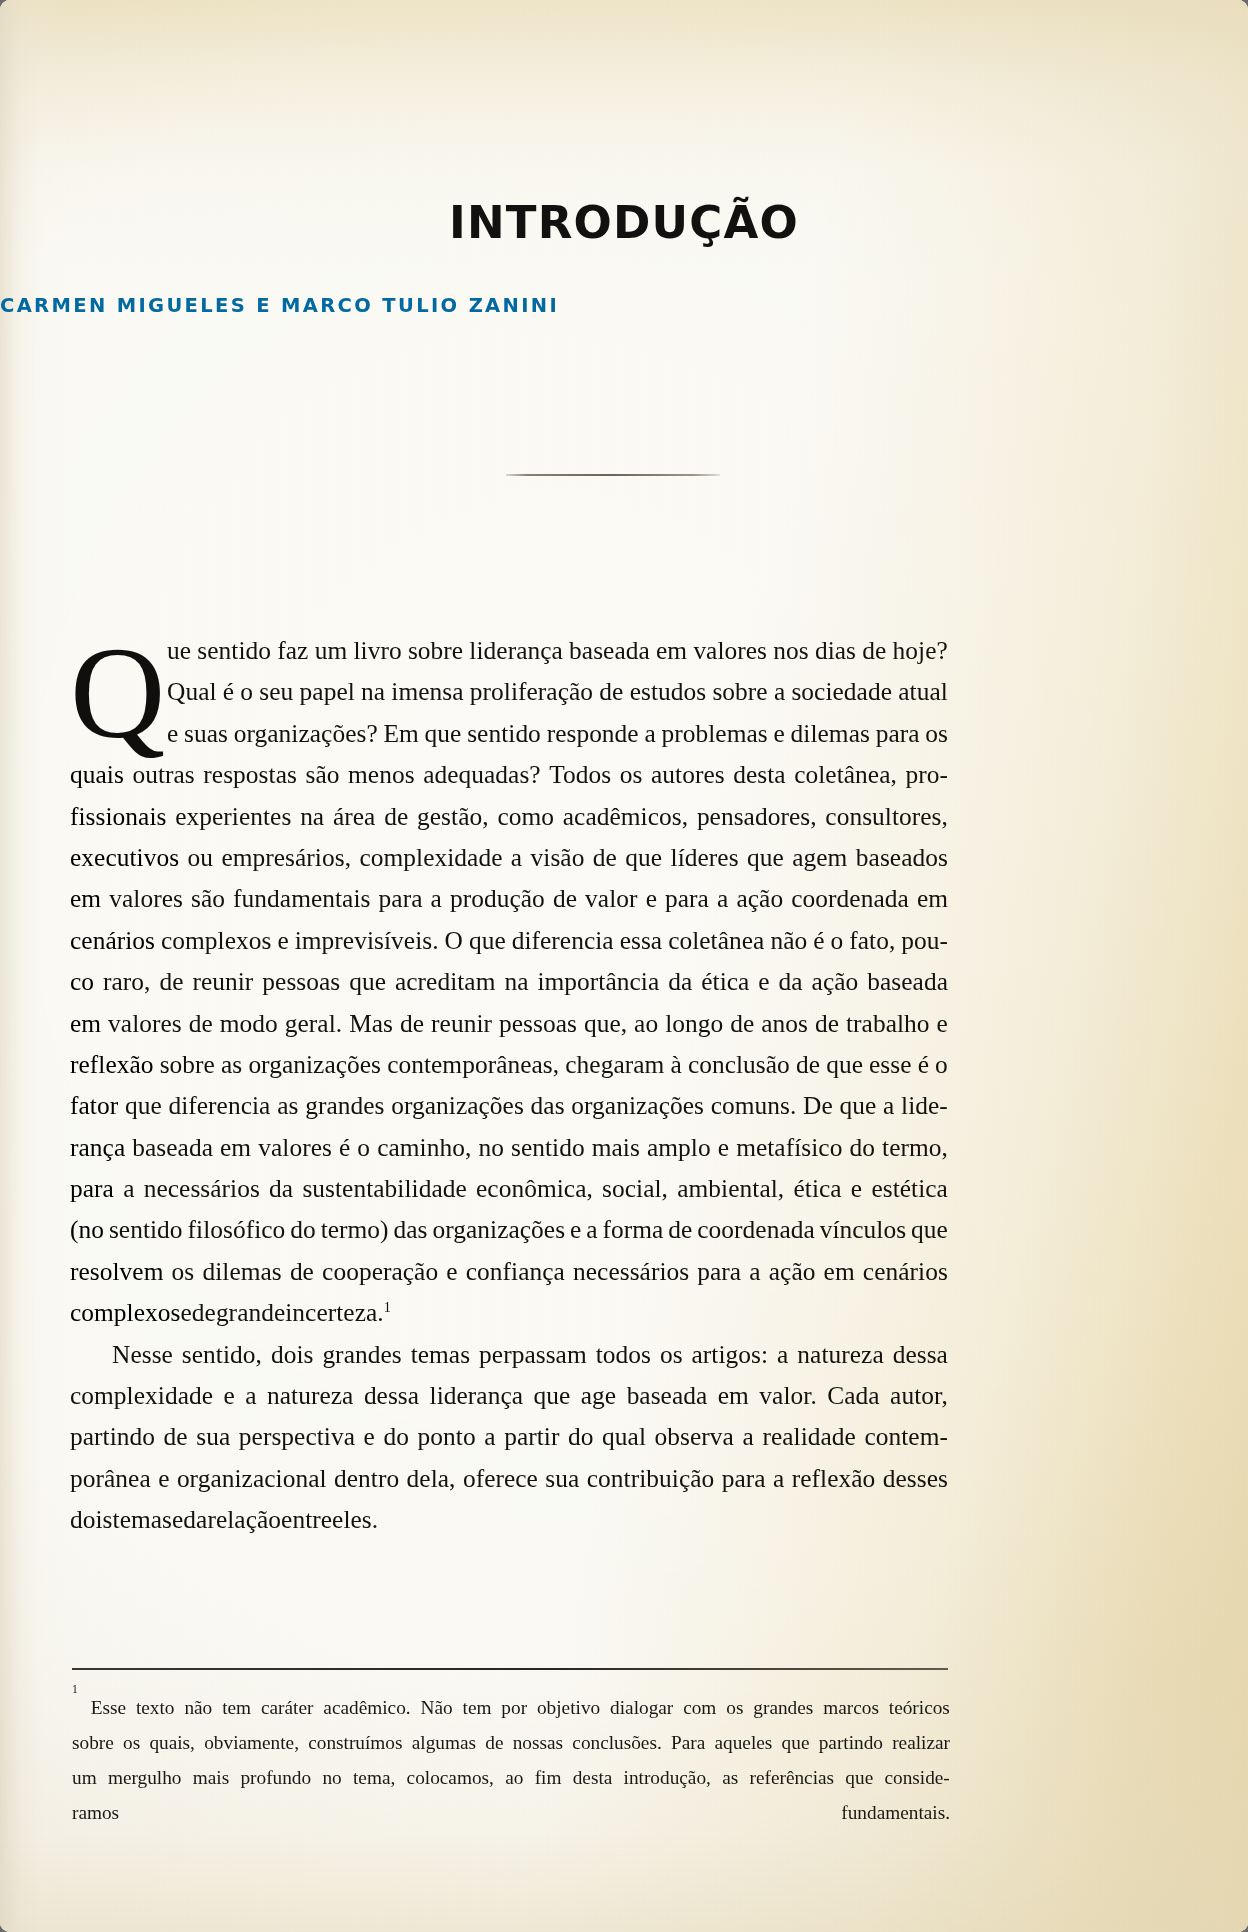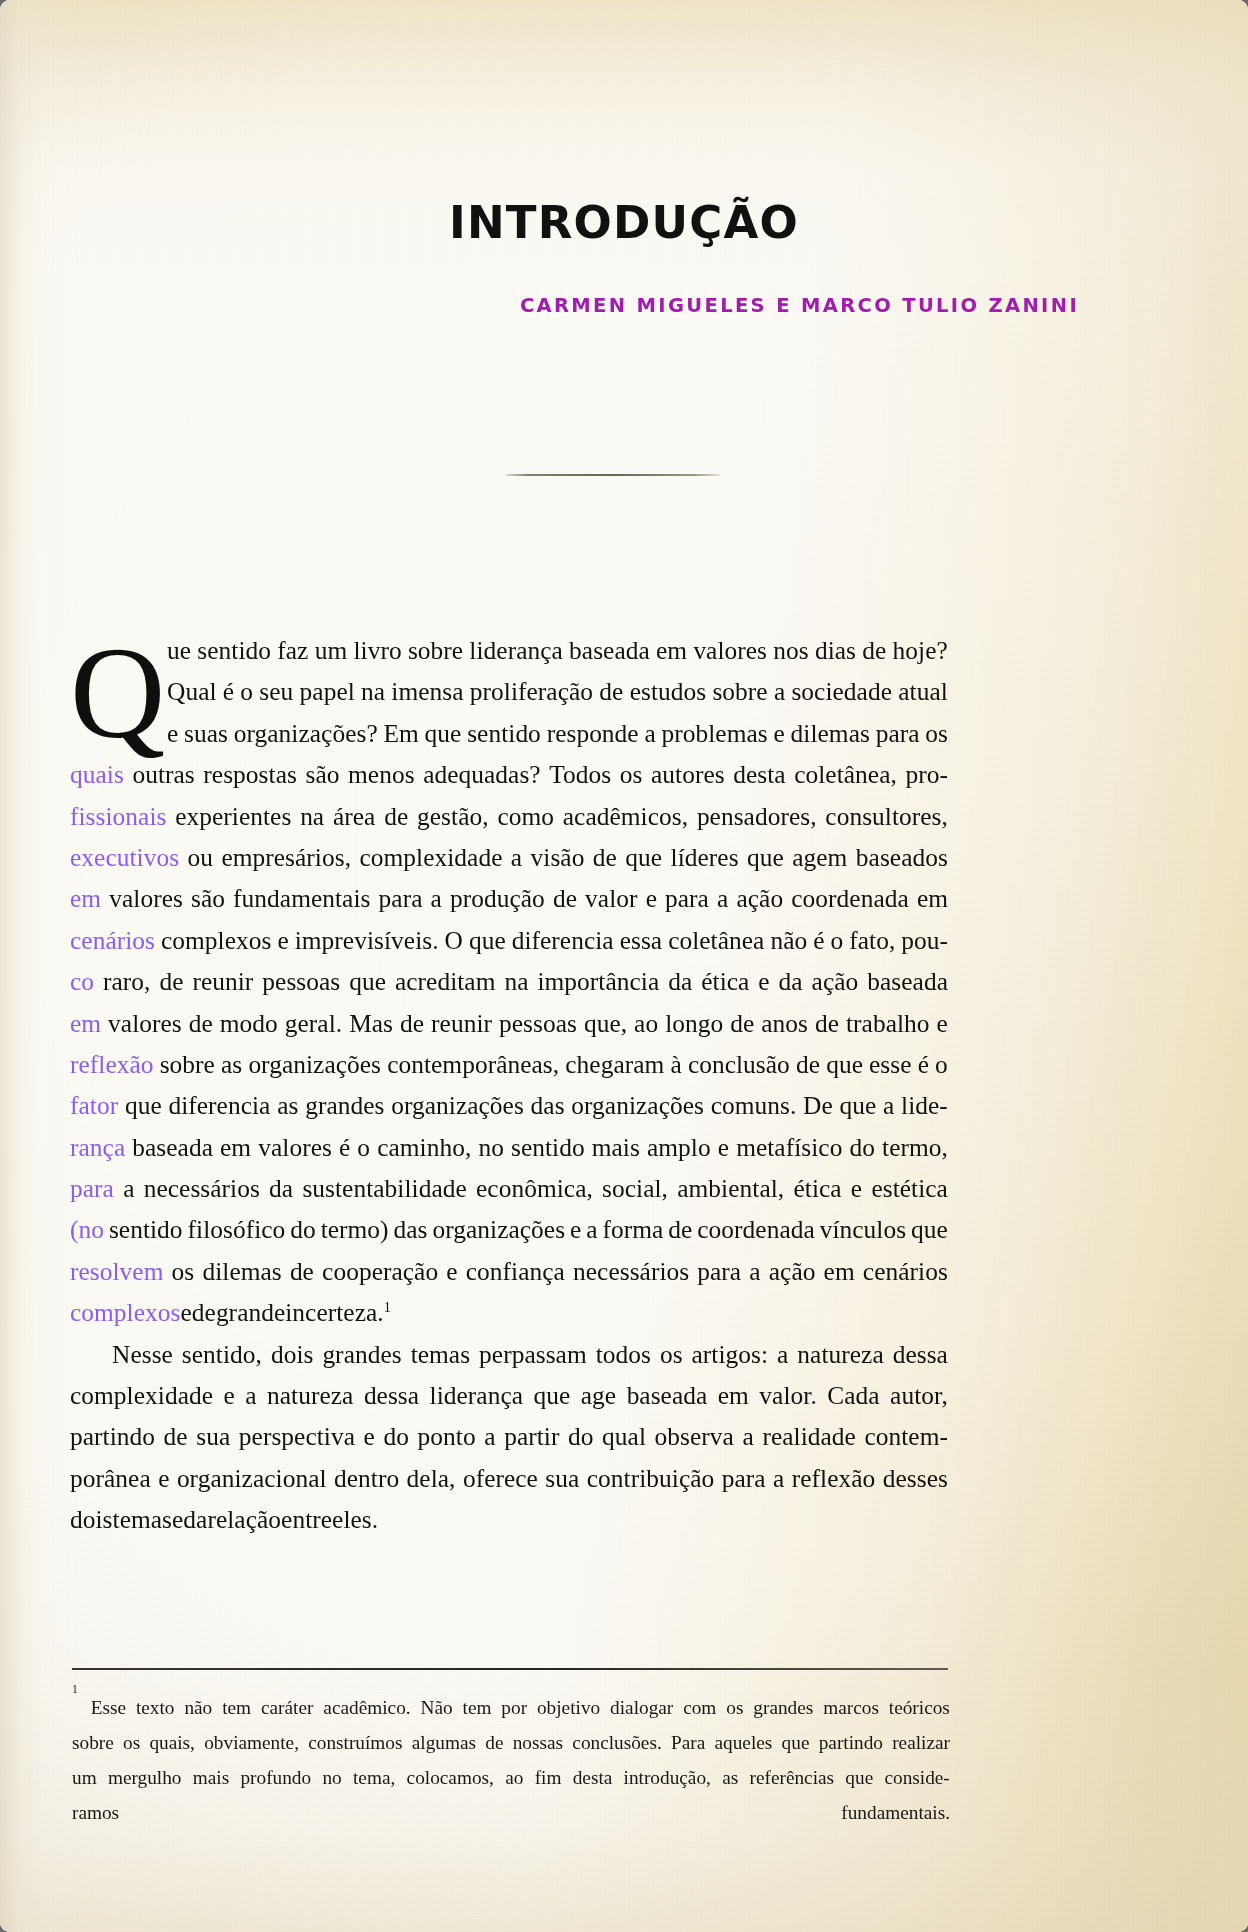--- a/index.html
+++ b/index.html
@@ -100,26 +100,26 @@
     letter-spacing: 1.2px;
     color: #121110;
     white-space: nowrap;
   }
 
   .byline {
     position: absolute;
     left: 0;
     top: 294px;
     width: 1079px;
-    text-align: right;
+    text-align: left;
     font-family: "DejaVu Sans", "Liberation Sans", sans-serif;
     font-weight: 700;
     font-size: 19.5px;
     letter-spacing: 2.35px;
-    color: #a21caf;
+    color: #0369a1;
     white-space: nowrap;
   }
 
   .divider-rule {
     position: absolute;
     left: 506px;
     top: 474px;
     width: 214px;
     height: 2px;
     background: linear-gradient(90deg,
@@ -167,21 +167,21 @@
   
   .tline.dc1 { padding-left: 97px; }
   .tline.dc2 { padding-left: 97px; }
   .tline.dc3 { padding-left: 97px; }
 
   .tline.dc1 .just,
   .tline.dc2 .just,
   .tline.dc3 .just { width: 781px; }
 
   
-  .faded { color: #8b5cf6; }
+  .faded { color: #000000; }
   .tline.last .just { justify-content: flex-start; }
 
   sup.fn {
     font-size: 0.56em;
     vertical-align: super;
     line-height: 0;
     letter-spacing: 0;
   }
 
   

